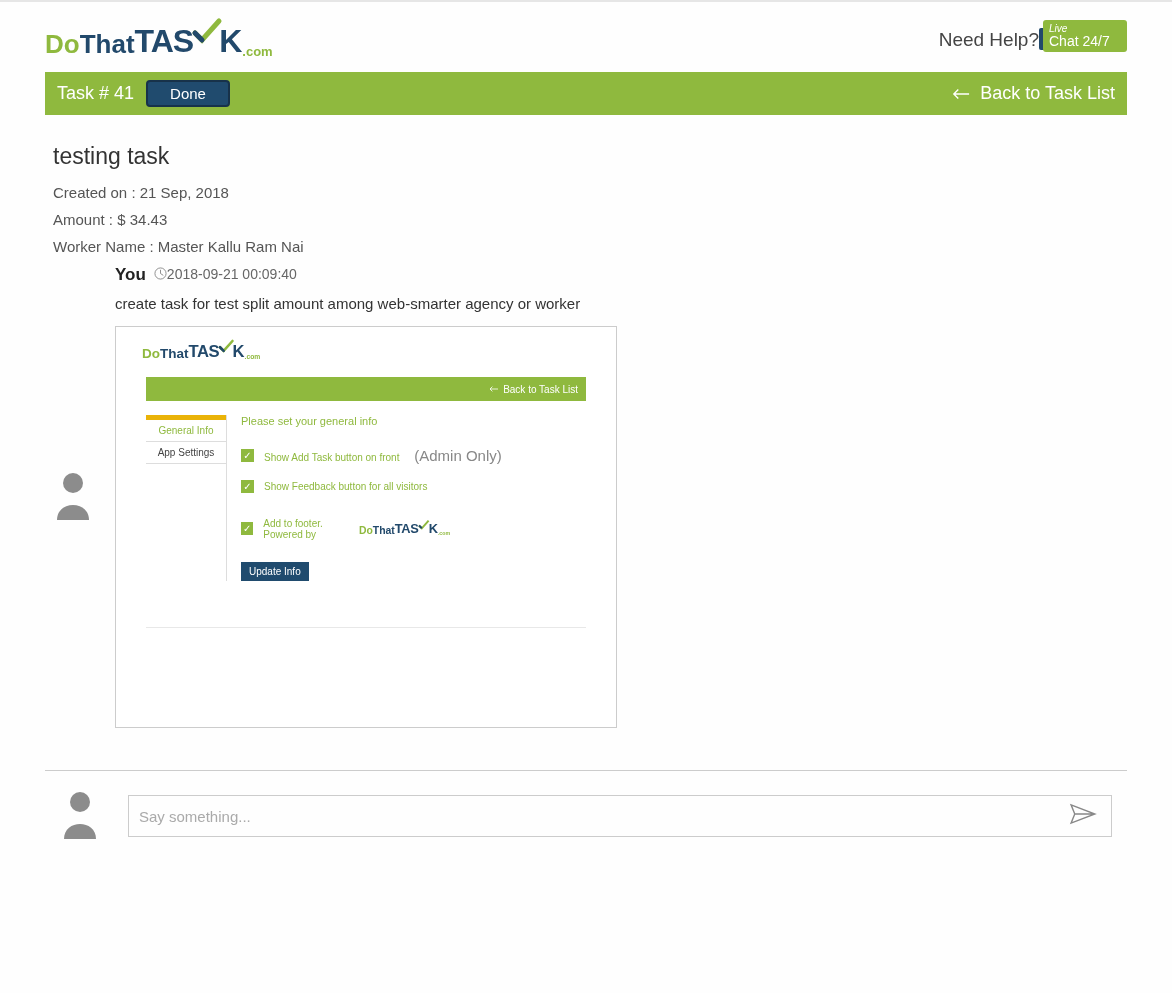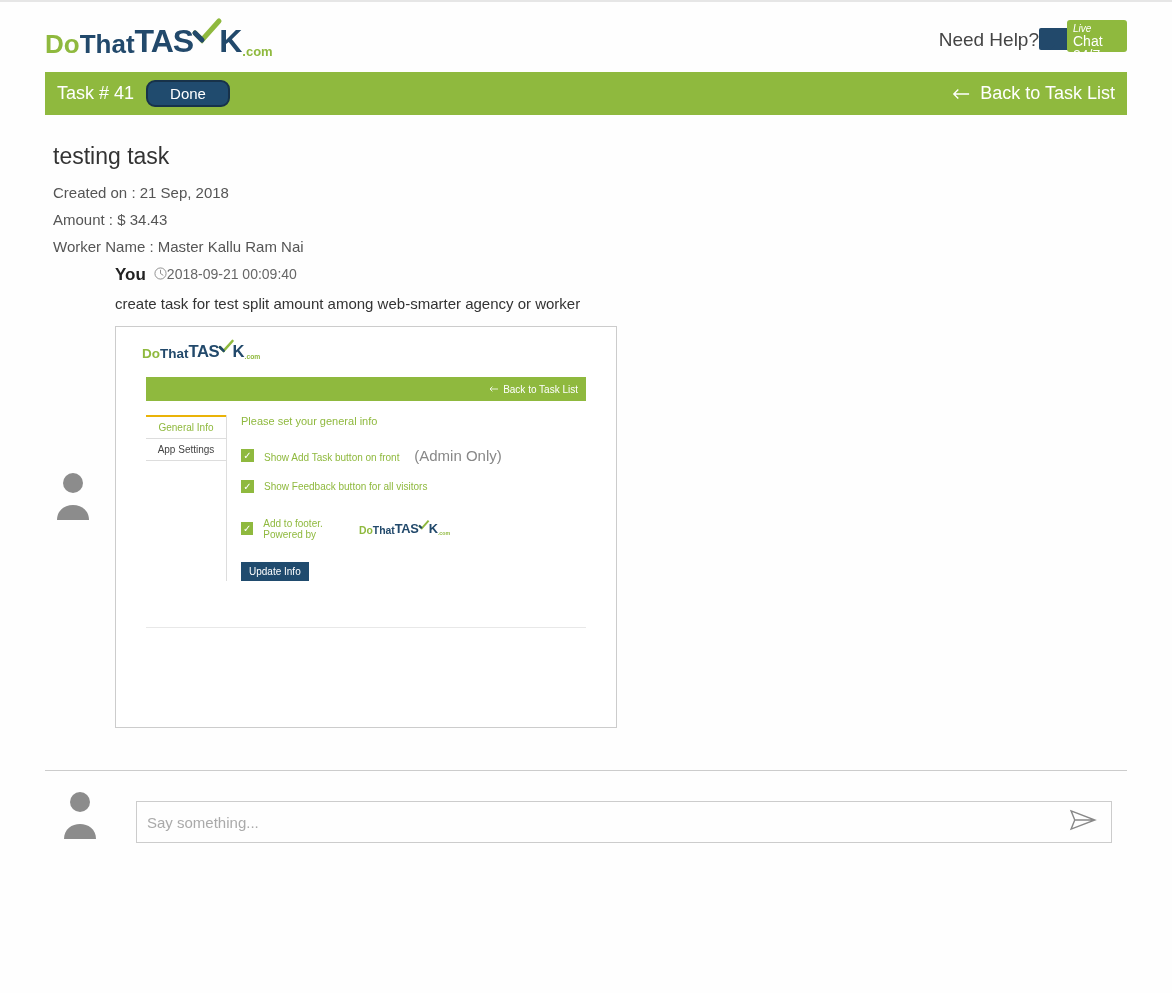--- a/index.html
+++ b/index.html
@@ -65,21 +65,21 @@
   .livechat-badge .bubble1:after {
     content: "";
     position: absolute;
     bottom: -5px; left: 6px;
     border: 5px solid transparent;
     border-top-color: #22496b;
   }
   .livechat-badge .bubble2 {
     position: absolute;
     right: 0; top: 0;
-    width: 60px; height: 32px;
+    width: 84px; height: 32px;
     background: #8fb93e;
     border-radius: 3px;
     color: #fff;
     font-size: 10px;
     line-height: 1;
     padding: 4px 6px;
   }
   .livechat-badge .bubble2:after {
     content: "";
     position: absolute;
@@ -104,21 +104,21 @@
     display: flex;
     align-items: center;
     gap: 12px;
   }
   .task-number {
     font-size: 18px;
   }
   .done-btn {
     background: #204b6e;
     border: 2px solid #17324a;
-    border-radius: 9px;
+    border-radius: 4px;
     color: #fff;
     font-size: 15px;
     padding: 3px 22px;
     cursor: pointer;
   }
   .back-link {
     display: flex;
     align-items: center;
     gap: 10px;
     color: #fff;
@@ -205,21 +205,21 @@
   .att-side {
     width: 80px;
     font-size: 10px;
     text-align: center;
   }
   .att-side div {
     padding: 5px 2px;
     border-bottom: 1px solid #ddd;
     color: #444;
   }
-  .att-side div.active { color: #8fb93e; border-top: 2px solid #eab308;}
+  .att-side div.active { color: #8fb93e; border-top: 5px solid #eab308;}
   .att-main {
     border-left: 1px solid #ddd;
     padding-left: 14px;
     font-size: 10px;
     flex: 1;
   }
   .att-heading { color: #8fb93e; font-size: 11px; margin-bottom: 20px;}
   .att-row { display: flex; align-items: center; gap: 10px; margin-bottom: 16px; color: #8fb93e;}
   .att-cb {
     width: 13px; height: 13px;
@@ -240,22 +240,22 @@
     margin-top: 6px;
   }
   .att-divider { border-top: 1px solid #e8e8e8; margin: 46px 14px 0 14px;}
 
   .footer-divider {
     border-top: 1px solid #ccc;
     margin: 42px 45px 0 45px;
   }
   .composer {
     display: flex;
-    align-items: flex-end;
-    gap: 36px;
+    align-items: center;
+    gap: 28px;
     padding: 18px 60px 40px 60px;
   }
   .composer .avatar { width: 40px; }
   .compose-box {
     flex: 1;
     border: 1px solid #ccc;
     height: 42px;
     display: flex;
     align-items: center;
     padding: 0 10px;

